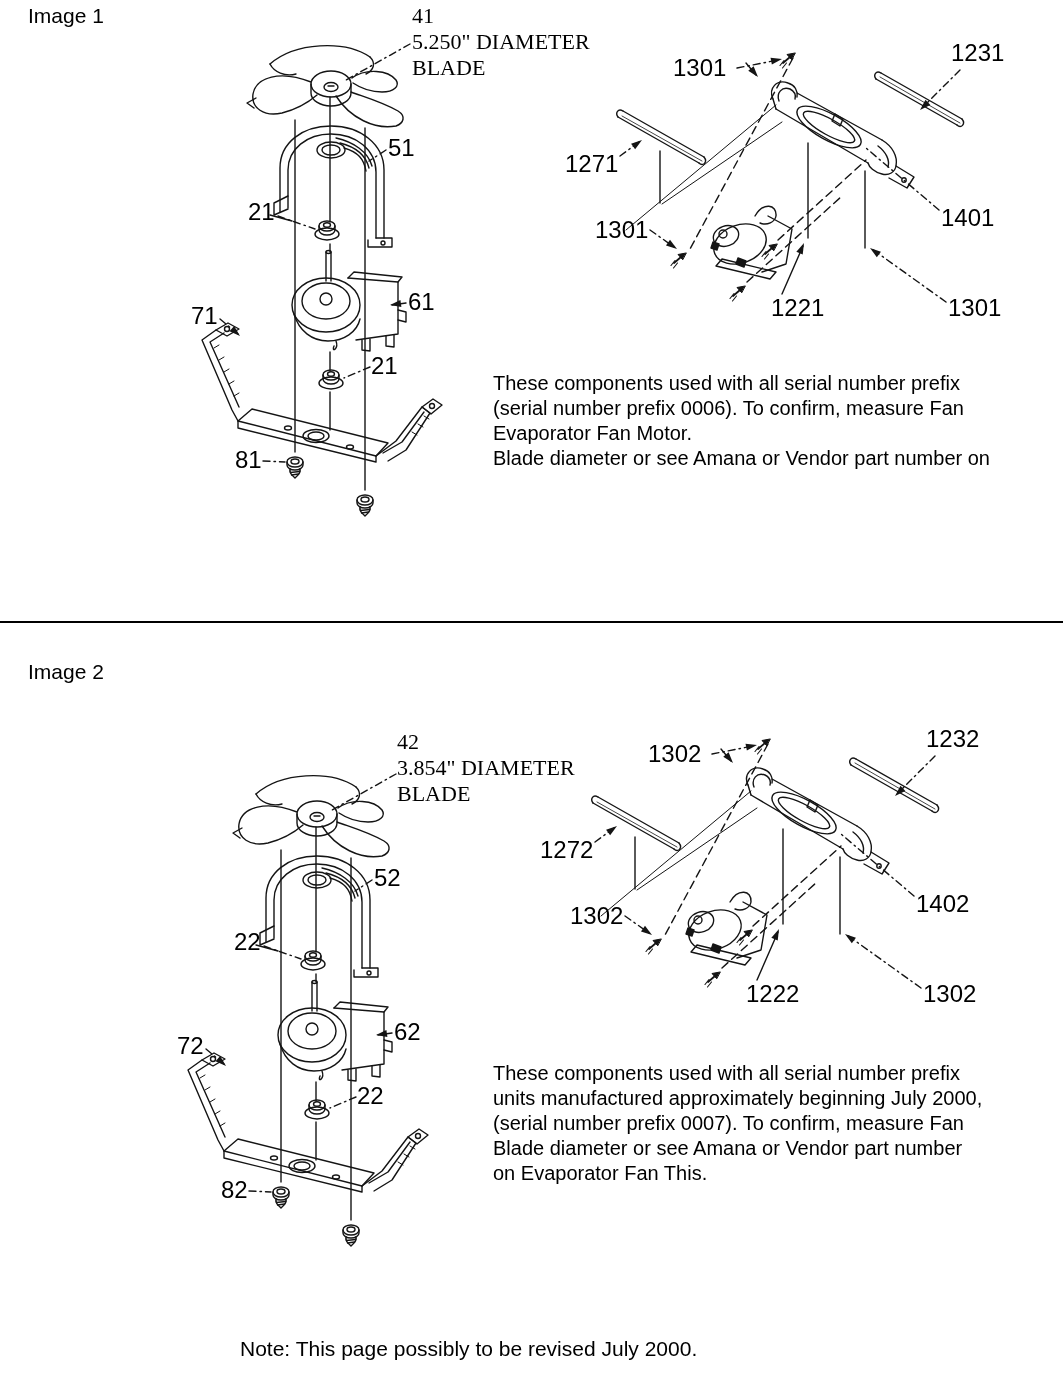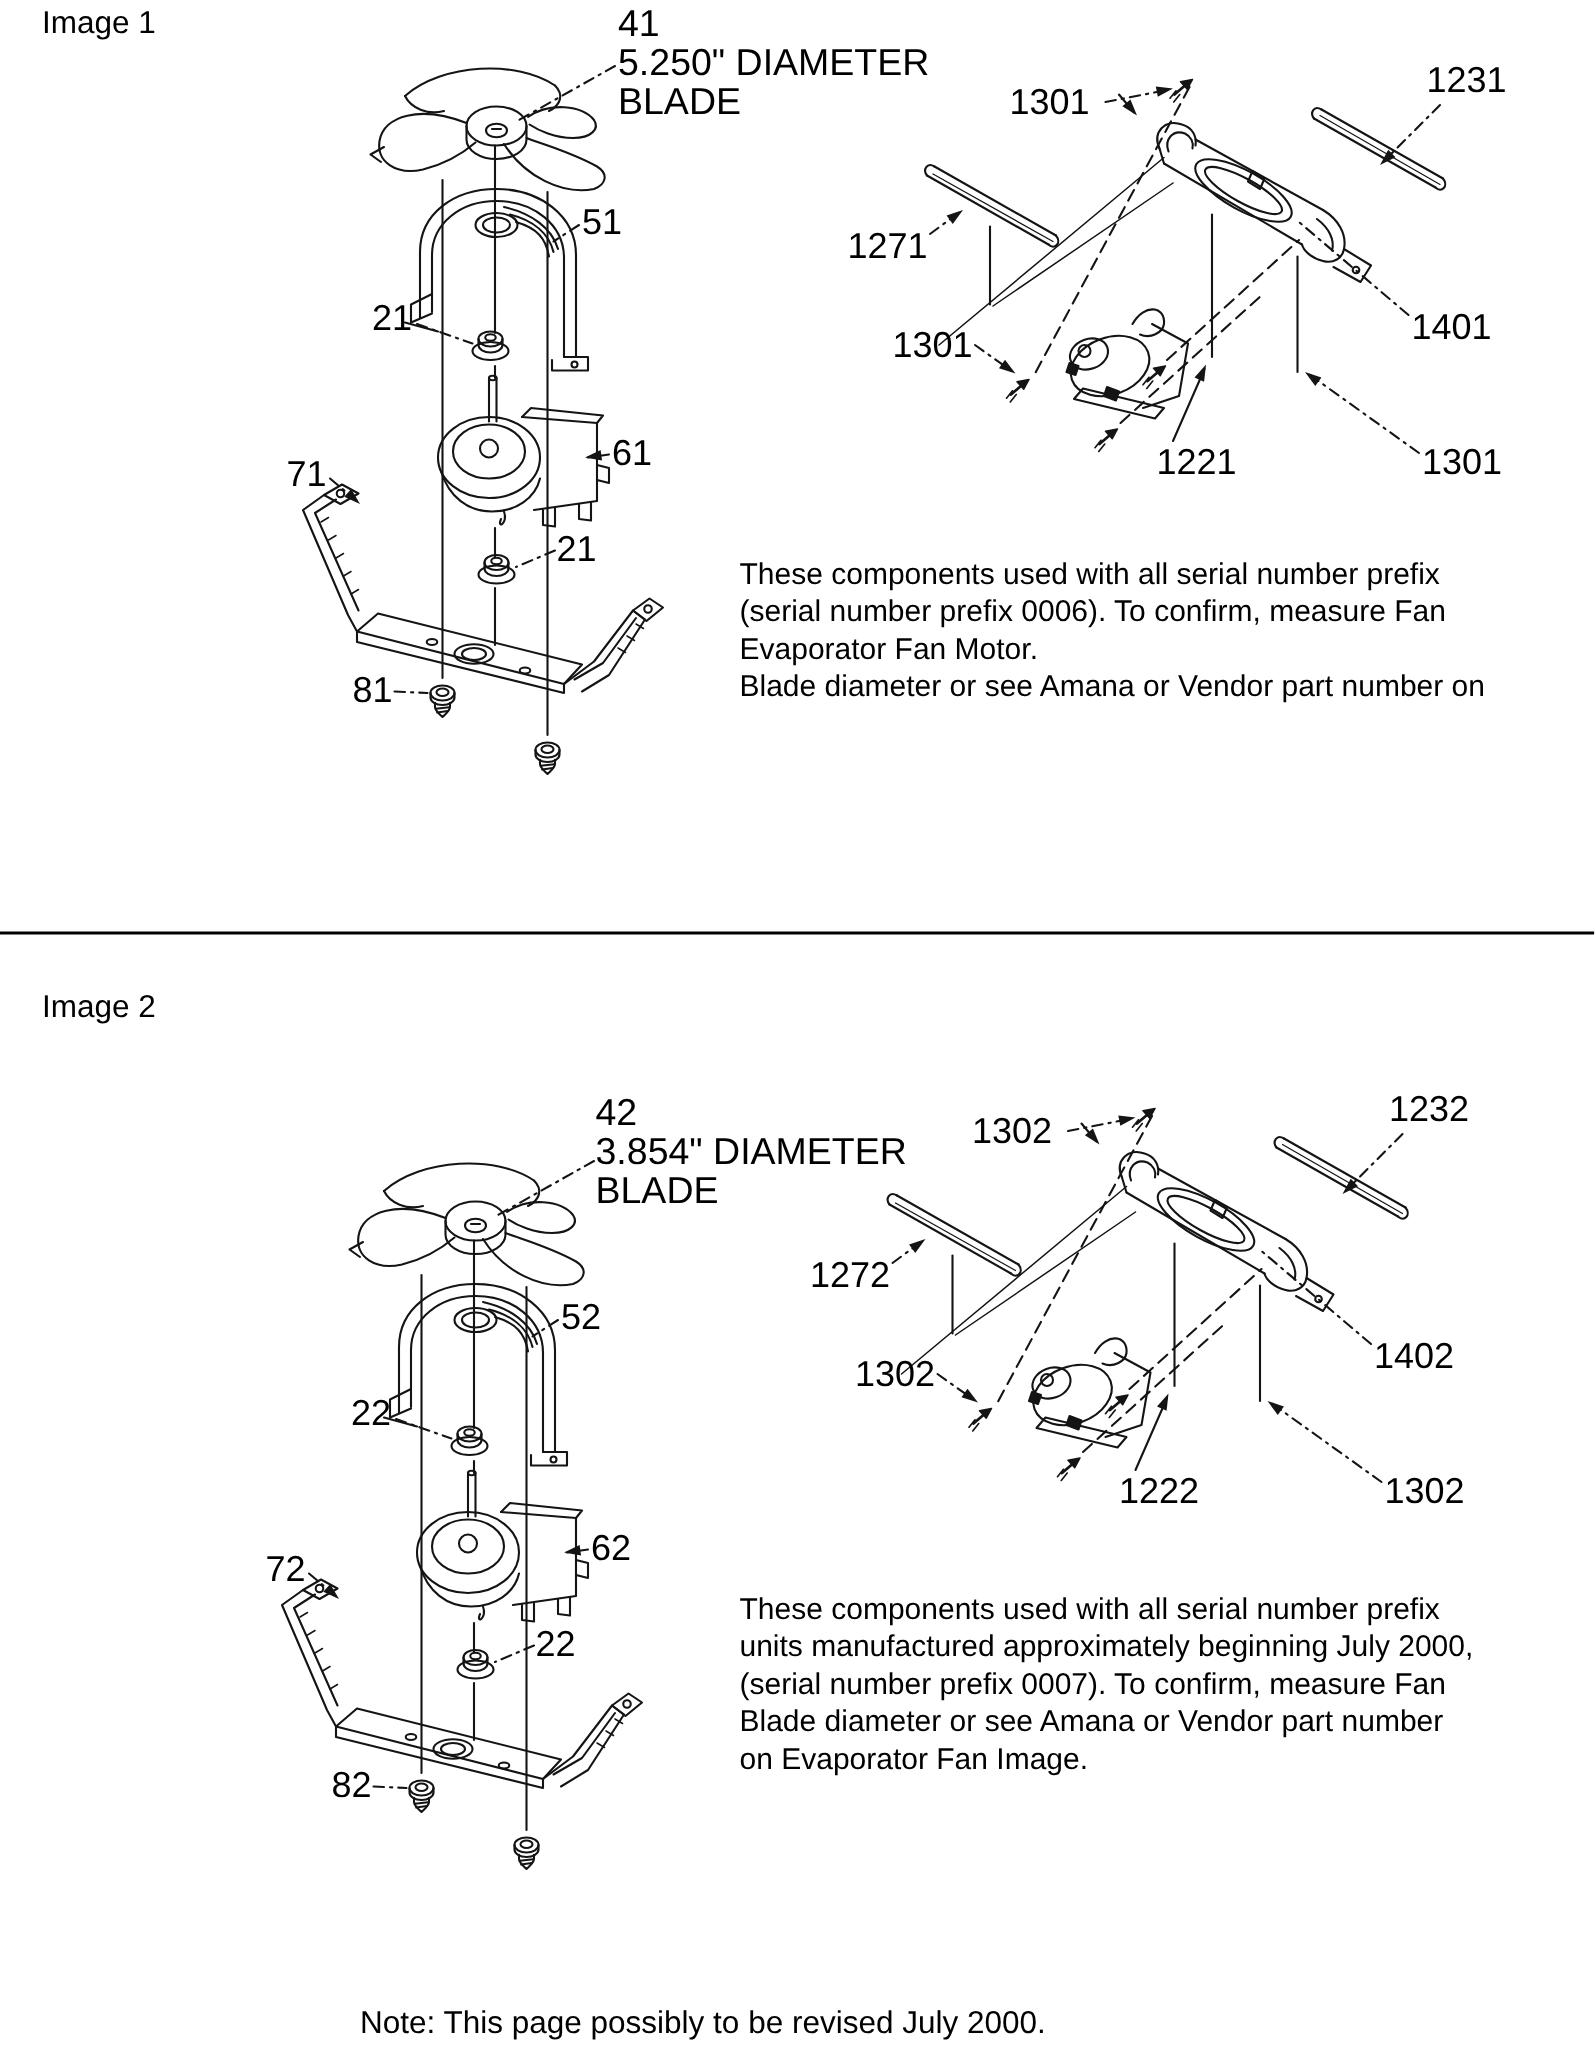--- a/index.html
+++ b/index.html
@@ -2,21 +2,21 @@
 <html><head>
 <meta charset="utf-8">
 <style>
   html,body{margin:0;padding:0;background:#fff;}
   #page{
     position:relative;width:1063px;height:1375px;background:#ffffff;
     font-family:"Liberation Sans",sans-serif;color:#000;overflow:hidden;
   }
   .abs{position:absolute;}
   .sec-title{position:absolute;font-size:21px;white-space:nowrap;}
-  .callout{position:absolute;font-size:25px;line-height:26px;white-space:nowrap;}
+  .callout{position:absolute;font-size:22px;line-height:26px;white-space:nowrap;font-family:Liberation Serif, serif;}
   .desc{position:absolute;font-size:20px;line-height:25px;}
   .desc div{white-space:nowrap;}
   .note{position:absolute;font-size:21px;white-space:nowrap;}
   .divider{position:absolute;left:0;width:1063px;height:2px;background:#000;}
   svg{overflow:visible;}
   svg text.part-label{
     font-family:"Liberation Sans",sans-serif;
     font-size:24px;fill:#000;stroke:none;
   }
 </style>
@@ -274,18 +274,18 @@
     <text class="part-label" x="411" y="206">1402</text>
     <text class="part-label" x="241" y="296">1222</text>
     <text class="part-label" x="418" y="296">1302</text>
   </svg>
 
   <div class="desc" style="left:493px;top:1061px">
     <div>These components used with all serial number prefix</div>
     <div>units manufactured approximately beginning July 2000,</div>
     <div>(serial number prefix 0007). To confirm, measure Fan</div>
     <div>Blade diameter or see Amana or Vendor part number</div>
-    <div>on Evaporator Fan Image.</div>
+    <div>on Evaporator Fan This.</div>
   </div>
 
   <div class="note" style="left:240px;top:1337px">Note: This page possibly to be revised July 2000.</div>
 
 </div>
 
 </body></html>

